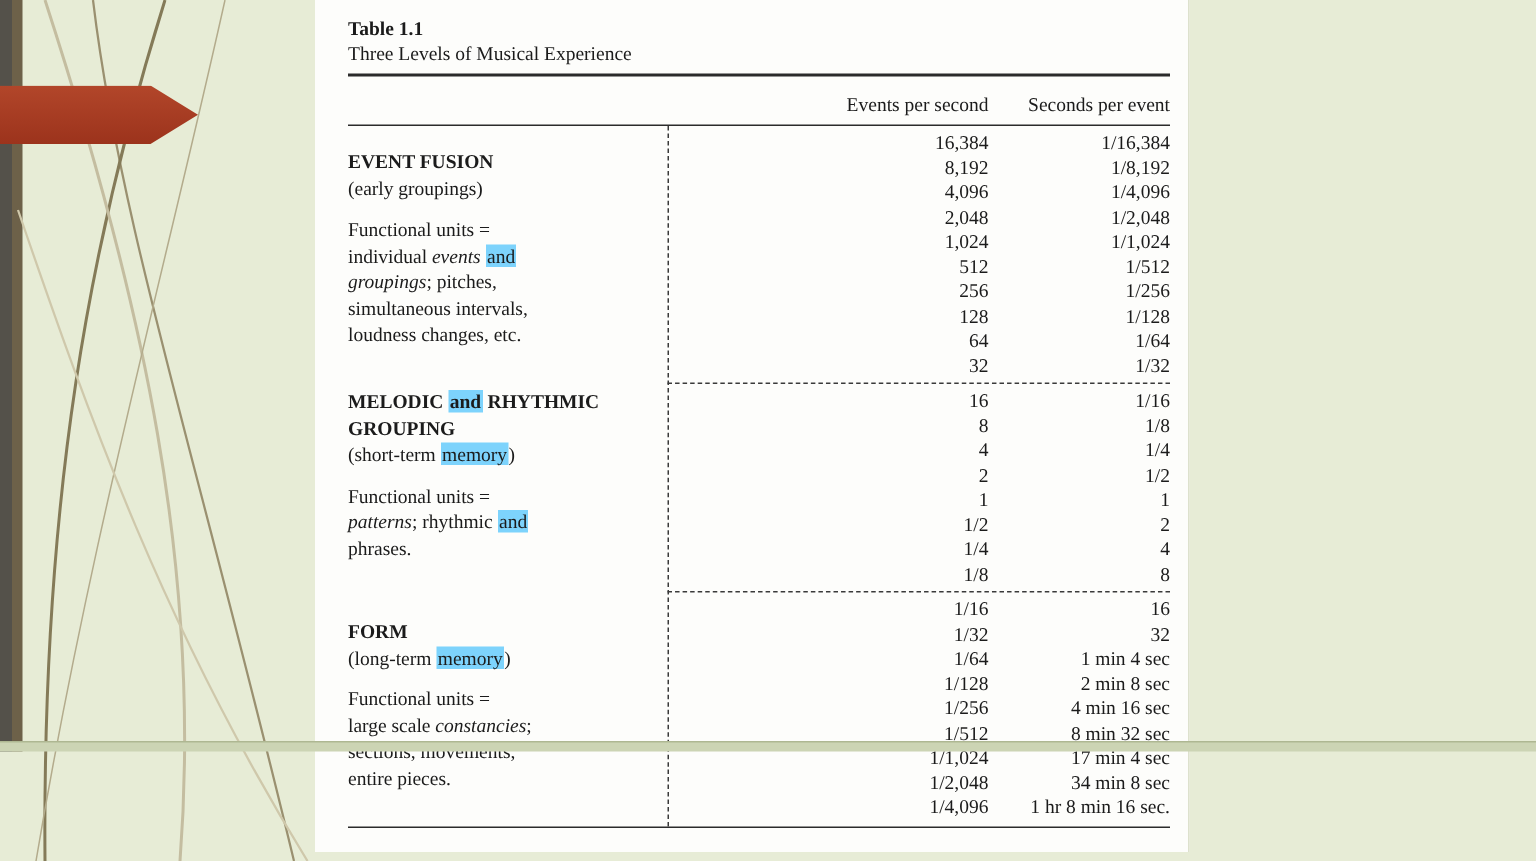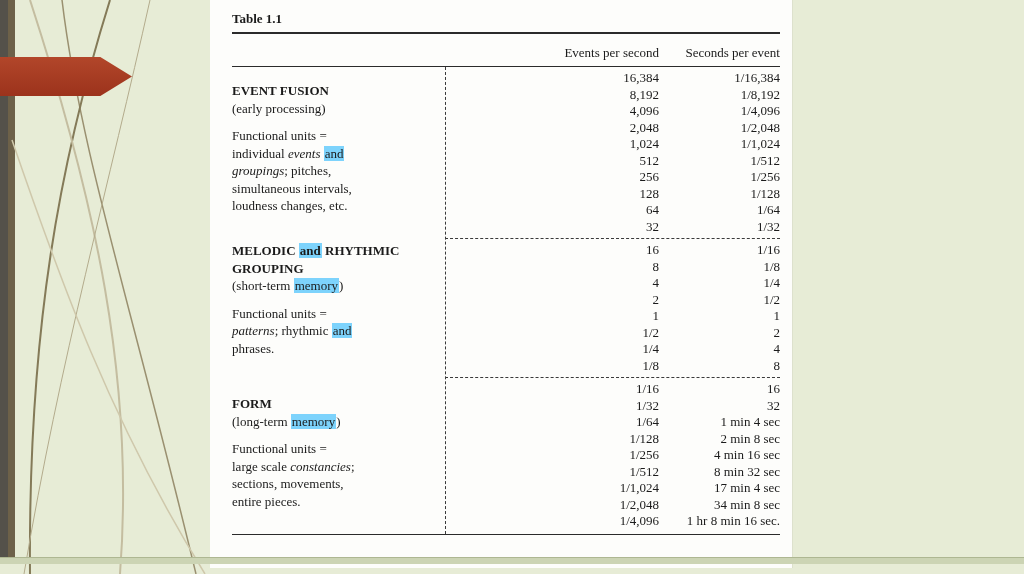--- a/index.html
+++ b/index.html
@@ -1,21 +1,21 @@
 <!DOCTYPE html>
 <html><head>
 <meta charset="utf-8">
 <style>
   html, body { margin: 0; padding: 0; }
   body {
     width: 1024px; height: 574px; overflow: hidden;
     font-family: "Liberation Serif", "DejaVu Serif", serif;
     background: #e7ecd6;
   }
-  .slide { position: relative; width: 1024px; height: 564px; background: #e7ecd6; }
+  .slide { position: relative; width: 1024px; height: 501px; background: #e7ecd6; }
 
   
   .bar { position: absolute; top: 0; bottom: 0; }
   .bar-dark  { left: 0; width: 8px; background: #54514a; }
   .bar-olive { left: 8px; width: 7px; background: #6d6149; }
 
   
   .curves { position: absolute; left: 0; top: 0; width: 215px; height: 574px; }
 
   
@@ -86,37 +86,38 @@
     <path d="M 150 0 C 110 180, 60 360, 24 574" stroke="#b3ab8c" stroke-width="1"></path>
     <path d="M 12 140 C 60 280, 110 420, 205 574" stroke="#cfc8ab" stroke-width="1.5"></path>
   </svg>
 
   <div class="red-arrow"></div>
 
   <div class="panel">
     <div class="table-area">
 
       <div class="title">Table 1.1</div>
+      <div class="subtitle">Three Levels of Musical Experience</div>
 
       <div class="rule rule-top"></div>
 
       <div class="col-headers">
         <div></div>
         <div>Events per second</div>
         <div>Seconds per event</div>
       </div>
 
       <div class="rule rule-head"></div>
 
       <div class="sections">
         <div class="vdash"></div>
       <div class="section section-0">
             <div class="labels">
               <div class="lab-line bold"><span>EVENT FUSION</span></div>
-              <div class="lab-line"><span>(early processing)</span></div>
+              <div class="lab-line"><span>(early groupings)</span></div>
               <div class="lab-line gap"><span>Functional units =</span></div>
               <div class="lab-line"><span>individual </span><span class="ital">events</span><span> </span><span class="hl">and</span></div>
               <div class="lab-line"><span class="ital">groupings</span><span>; pitches,</span></div>
               <div class="lab-line"><span>simultaneous intervals,</span></div>
               <div class="lab-line"><span>loudness changes, etc.</span></div>
             </div>
             <div class="numcol">
               <div class="cell">16,384</div>
               <div class="cell">8,192</div>
               <div class="cell">4,096</div>

